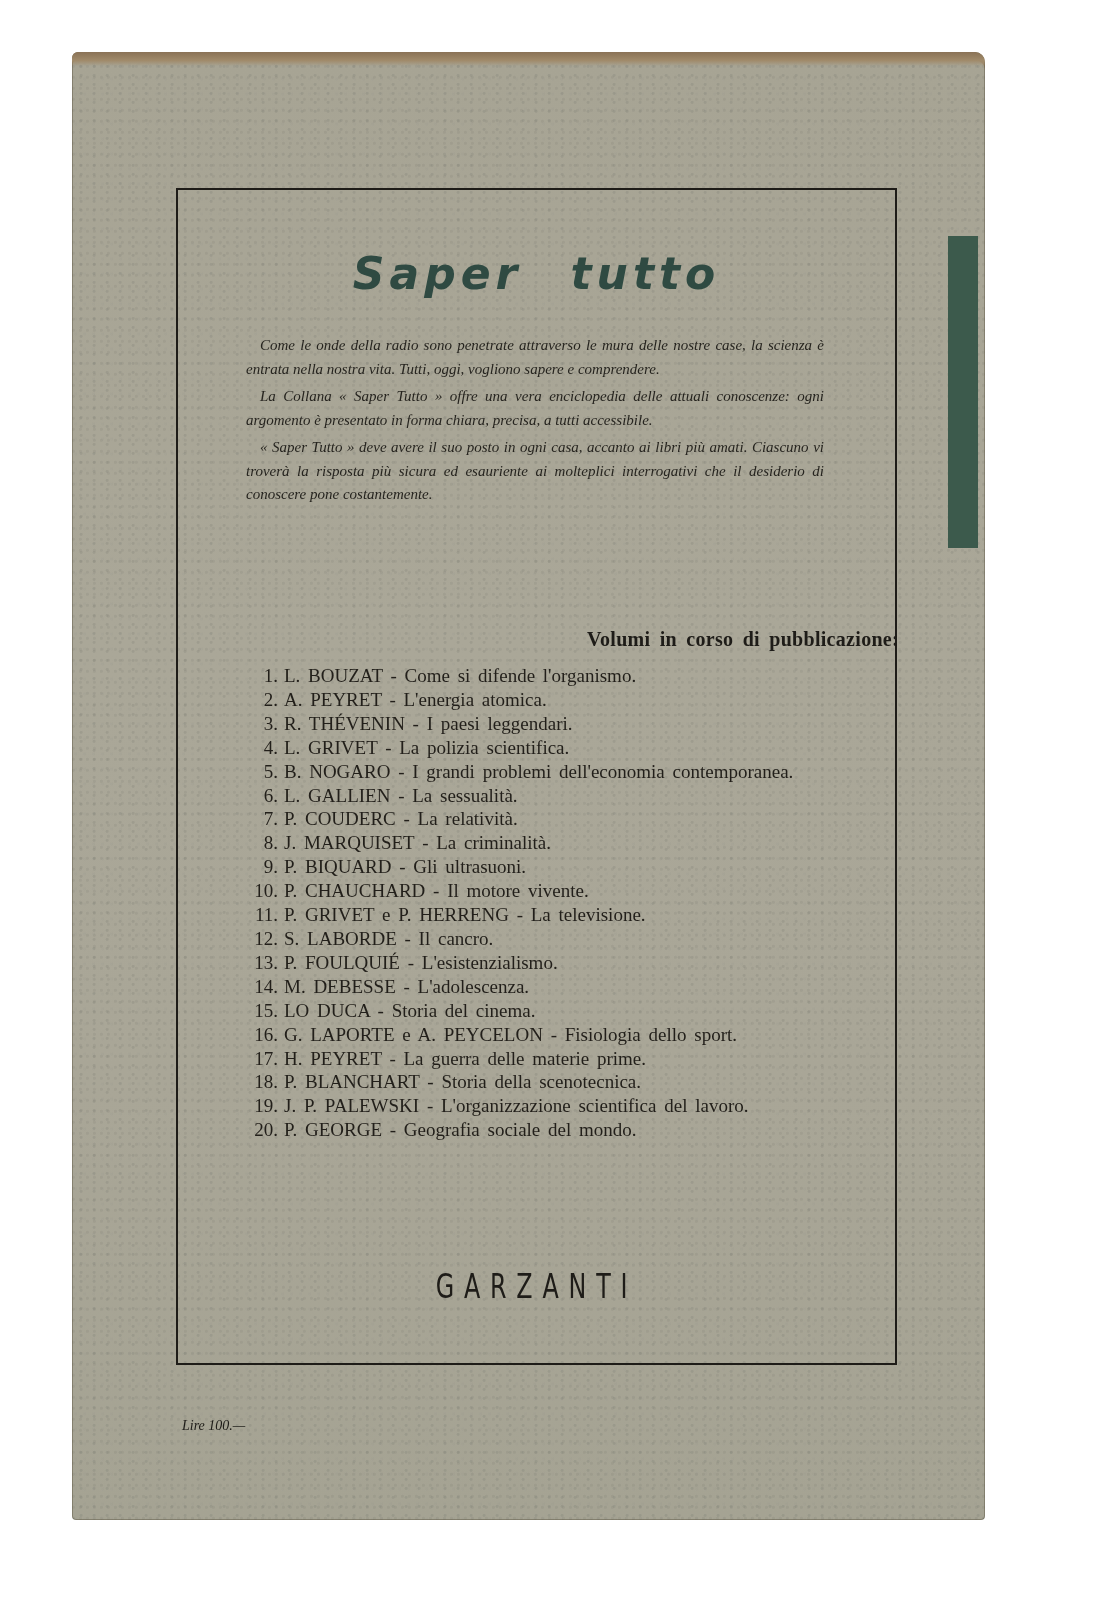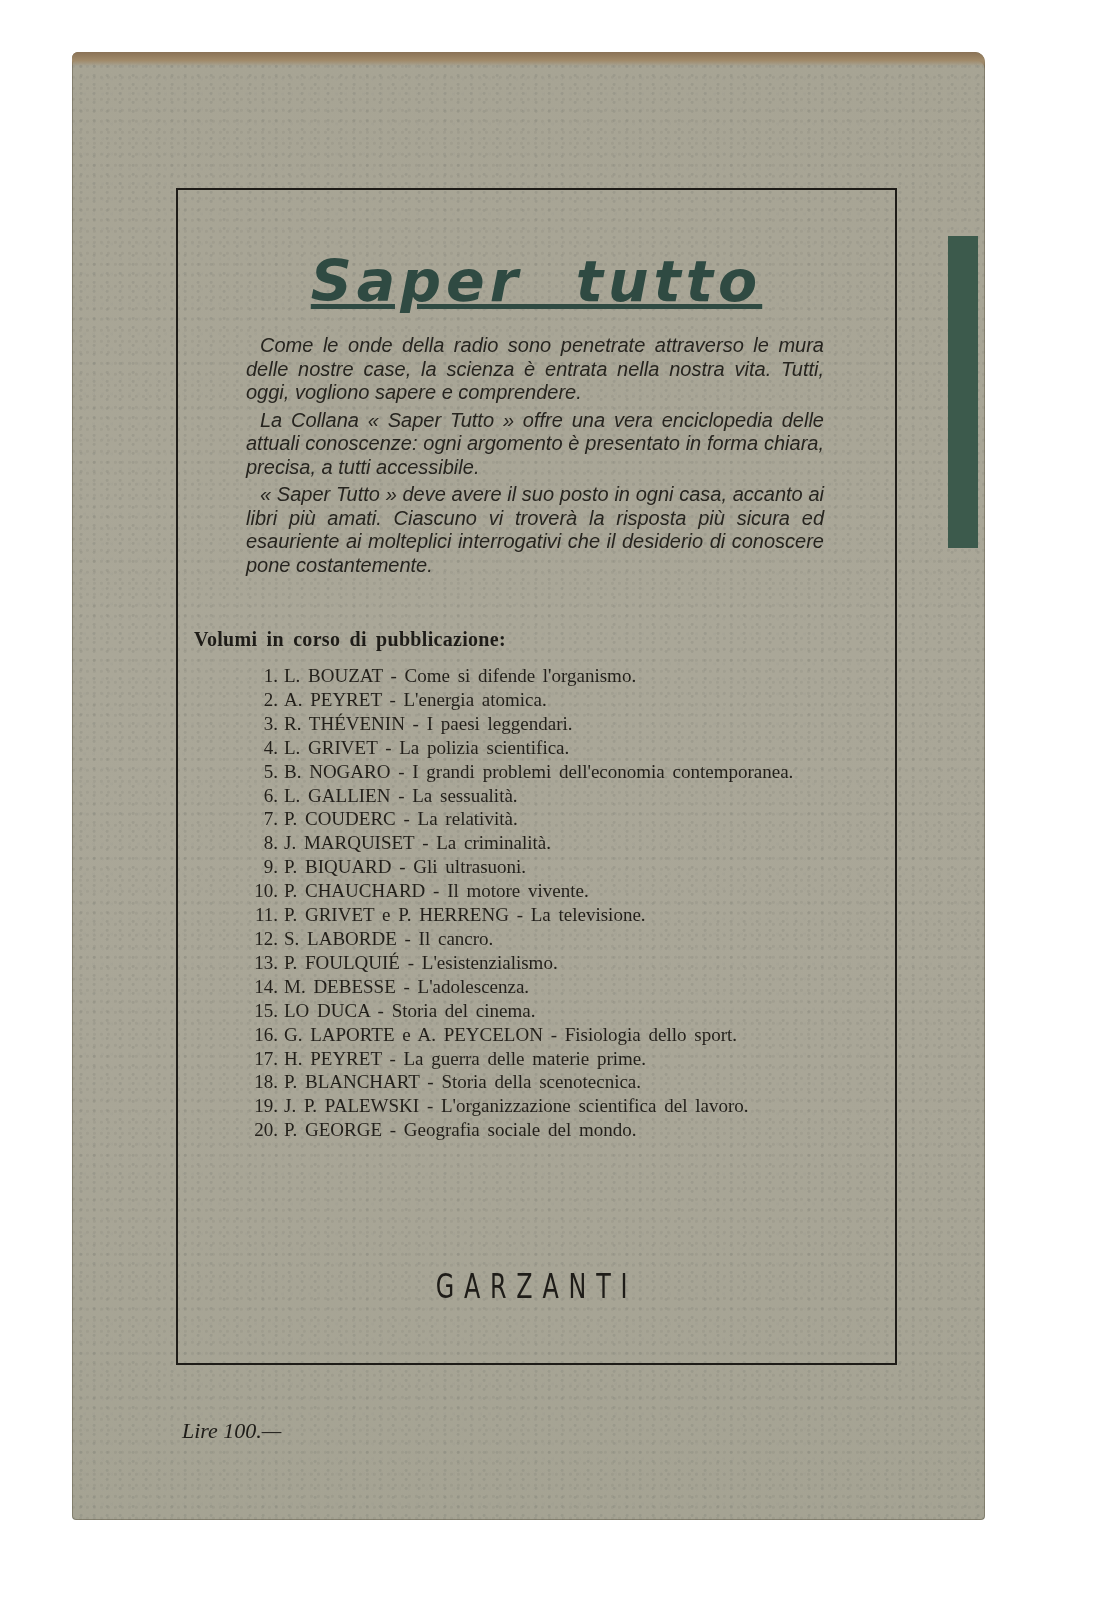--- a/index.html
+++ b/index.html
@@ -57,48 +57,47 @@
     }
     .title {
       position: absolute;
       left: 0;
       top: 58px;
       width: 100%;
       text-align: center;
       font-family: "DejaVu Sans", sans-serif;
       font-weight: bold;
       font-style: italic;
-      font-size: 57px;
+      font-size: 44px;
       letter-spacing: 5px;
       word-spacing: 28px;
       color: #2f4a42;
-      text-decoration: underline;
     }
     .intro {
       position: absolute;
       left: 68px;
       top: 144px;
       width: 578px;
-      font-family: Liberation Sans, sans-serif;
+      font-family: Liberation Serif, serif;
       font-style: italic;
-      font-size: 20px;
+      font-size: 15px;
       line-height: 23.5px;
       color: #26241f;
       text-align: justify;
     }
     .intro p {
       margin: 0 0 4px 0;
       text-indent: 14px;
     }
     .volumes-heading {
       position: absolute;
-      left: 16px;
+      left: 4px;
       top: 438px;
       width: 100%;
-      text-align: left;
+      text-align: right;
       font-family: "Liberation Serif", serif;
       font-weight: bold;
       font-size: 20px;
       color: #1e1c18;
       letter-spacing: 0.3px;
       word-spacing: 4px;
     }
     .volumes {
       position: absolute;
       left: 62px;
@@ -134,21 +133,21 @@
       letter-spacing: 14px;
       color: #1e1c18;
       transform: scaleX(0.7);
     }
     .price {
       position: absolute;
       left: 110px;
       top: 1366px;
       font-family: "Liberation Serif", serif;
       font-style: italic;
-      font-size: 22px;
+      font-size: 14px;
       color: #1e1c18;
     }
   </style>
 </head>
 <body>
 
 <div class="cover">
   <div class="top-edge"></div>
   <div class="spine-strip"></div>
 

